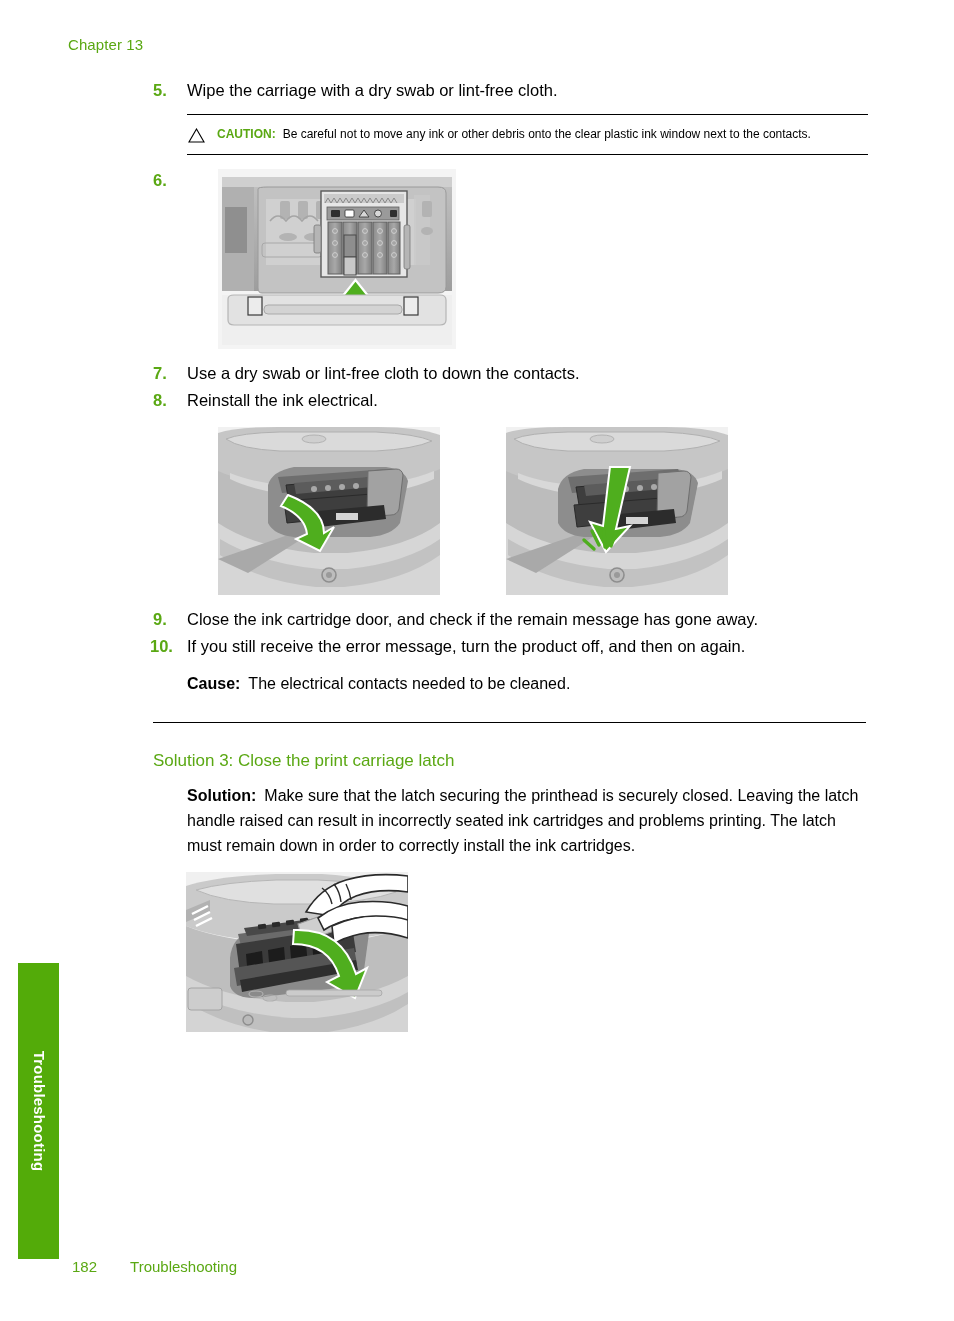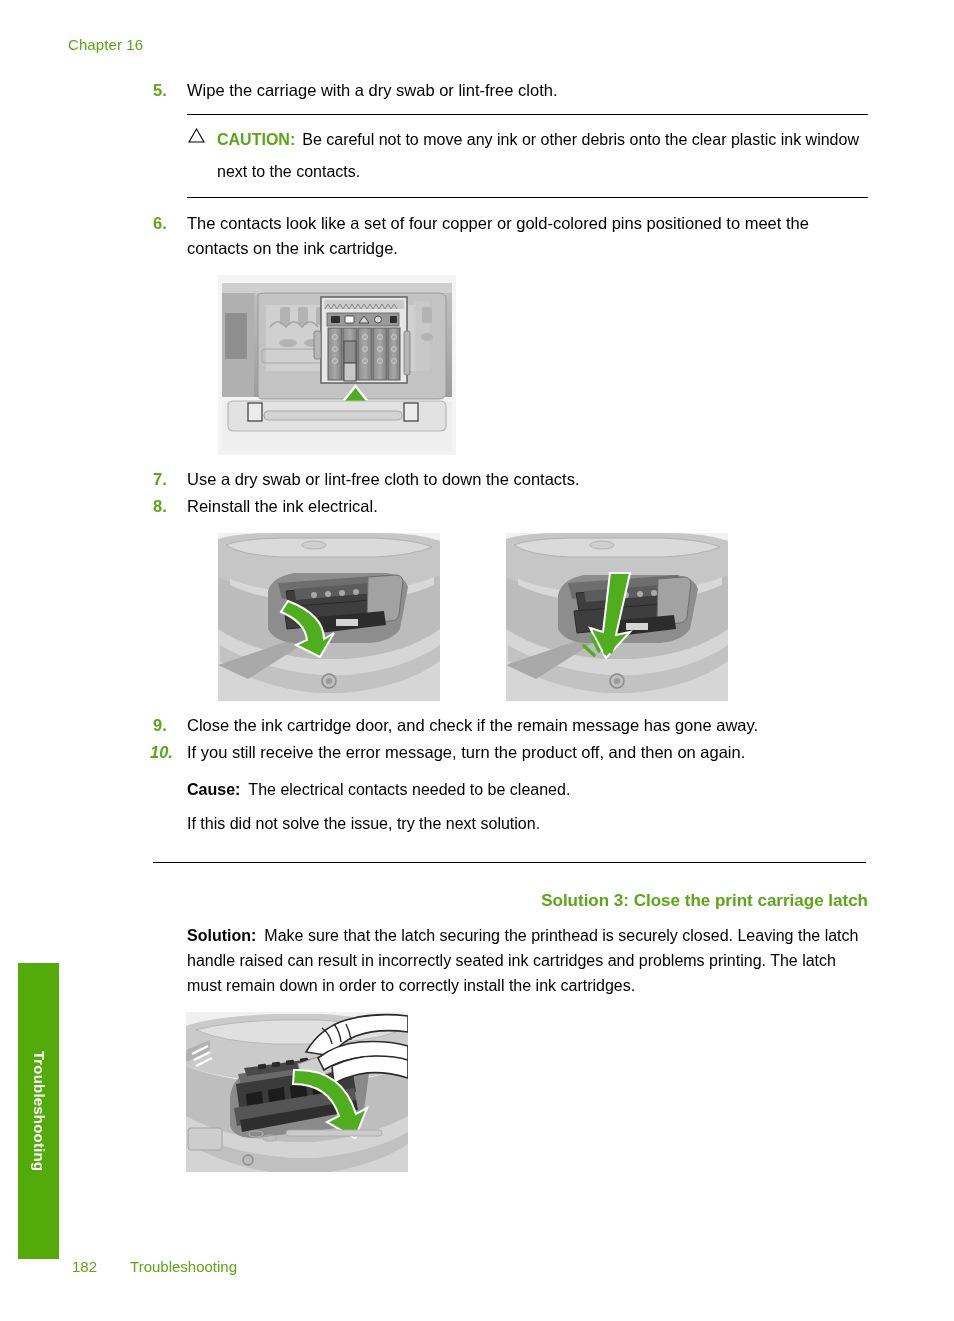--- a/index.html
+++ b/index.html
@@ -42,40 +42,40 @@
     margin-bottom: 2px;
   }
   .ol-item .num {
     position: absolute;
     left: 0;
     top: 0;
     color: #5aa813;
     font-weight: bold;
     font-size: 16.5px;
   }
-  .ol-item .num.wide { left: -3px; font-style: italic; }
+  .ol-item .num.wide { left: -3px; }
   .ol-item .body { display: block; }
   .ol-item .sub {
     display: block;
     margin-top: 0px;
   }
 
   
   .note {
     margin: 11px 0 13px 34px;
     border-top: 1.3px solid #000;
     border-bottom: 1.3px solid #000;
     padding: 9px 0 9px 0;
     position: relative;
   }
   .note-inner {
     position: relative;
     padding-left: 30px;
-    font-size: 16px;
-    line-height: 32px;
+    font-size: 12px;
+    line-height: 21px;
   }
   .tri-icon {
     position: absolute;
     left: 1px;
     top: 4px;
     width: 17px;
     height: 15px;
   }
   .note-label {
     color: #5aa813;
@@ -109,25 +109,24 @@
 
   hr.rule {
     border: none;
     border-top: 1.6px solid #000;
     margin: 26px 0 0 0;
     width: 713px;
   }
 
   .solution-head {
     font-size: 17px;
-    font-weight: bold;
+    font-weight: normal;
     color: #5aa813;
     margin-top: 28px;
     margin-bottom: 11px;
-    text-align: right;
   }
 
   
   .side-tab {
     position: absolute;
     left: 18px;
     top: 963px;
     width: 41px;
     height: 296px;
     background: #53ab09;
@@ -150,41 +149,40 @@
     left: 72px;
     top: 1258px;
     font-size: 15px;
     color: #5aa813;
   }
   .footer .pg { margin-right: 33px; }
 </style>
 </head>
 <body>
 
-<div class="chapter-head">Chapter 16</div>
+<div class="chapter-head">Chapter 13</div>
 
 <div class="content">
 
   <div class="ol-item">
     <span class="num">5.</span>
     <span class="body">Wipe the carriage with a dry swab or lint-free cloth.</span>
   </div>
 
   <div class="note">
     <div class="note-inner">
       <svg class="tri-icon" viewBox="0 0 17 15">
         <polygon points="8.5,1 16,14 1,14" fill="none" stroke="#000" stroke-width="1.1"></polygon>
       </svg>
       <span class="note-label">CAUTION:</span><span>Be careful not to move any ink or other debris onto the clear plastic ink window next to the contacts.</span>
     </div>
   </div>
 
   <div class="ol-item">
     <span class="num">6.</span>
-    <span class="sub">The contacts look like a set of four copper or gold-colored pins positioned to meet the contacts on the ink cartridge.</span>
   </div>
 
   <div class="fig-block">
     <div class="fig fig-1">
       <svg viewBox="0 0 238 180" width="238" height="180">
         <defs>
           <linearGradient id="g1" x1="0" y1="0" x2="0" y2="1">
             <stop offset="0" stop-color="#d9d9d9"></stop>
               <stop offset="1" stop-color="#bdbdbd"></stop>
           </linearGradient>
@@ -368,21 +366,20 @@
 
   <div class="ol-item">
     <span class="num wide">10.</span>
     <span class="body">If you still receive the error message, turn the product off, and then on again.</span>
   </div>
 
   <div class="para">
     <span class="lbl-bold">Cause:</span><span>The electrical contacts needed to be cleaned.</span>
   </div>
 
-  <div class="para tight">If this did not solve the issue, try the next solution.</div>
 
   <hr class="rule">
 
   <div class="solution-head">Solution 3: Close the print carriage latch</div>
 
   <div class="para" style="margin-top:12px">
     <span class="lbl-bold">Solution:</span><span>Make sure that the latch securing the printhead is securely closed. Leaving the latch handle raised can result in incorrectly seated ink cartridges and problems printing. The latch must remain down in order to correctly install the ink cartridges.</span>
   </div>
 
   <div class="fig-block">

